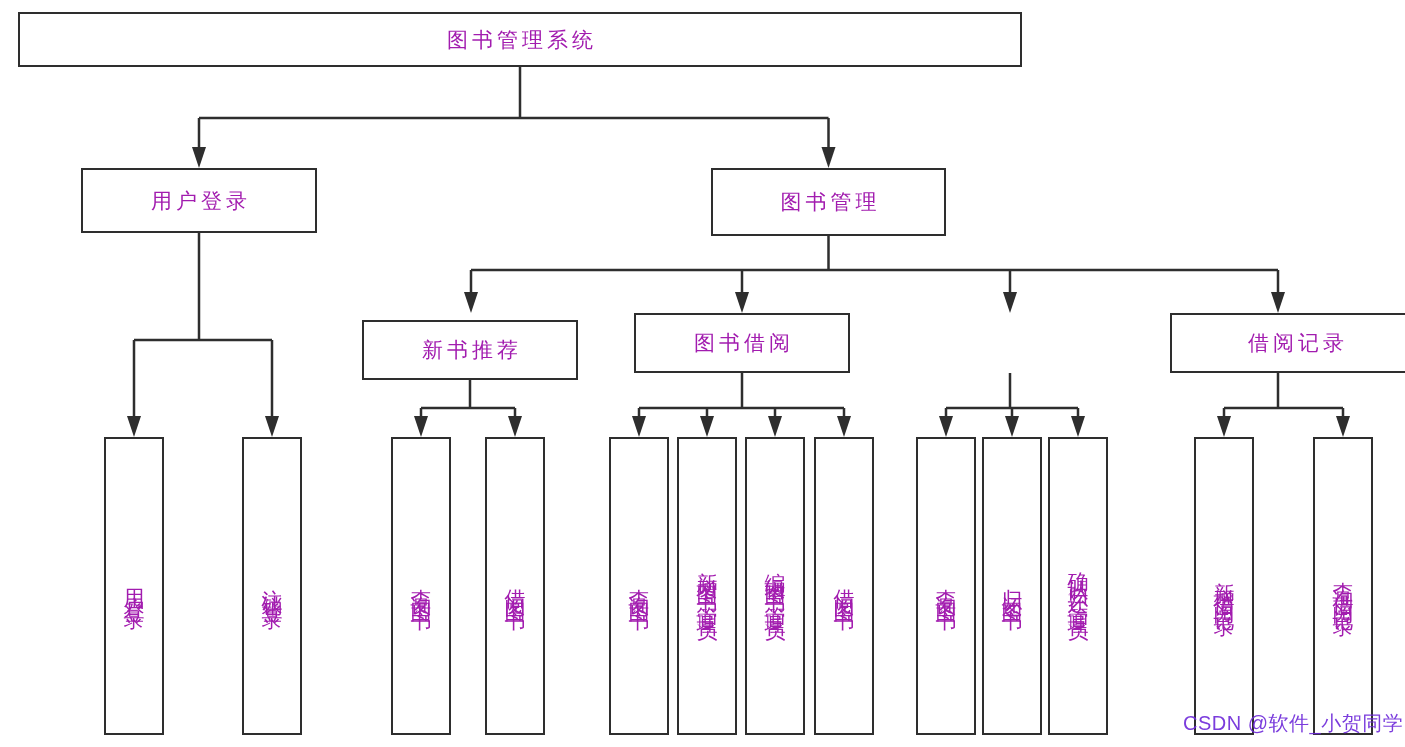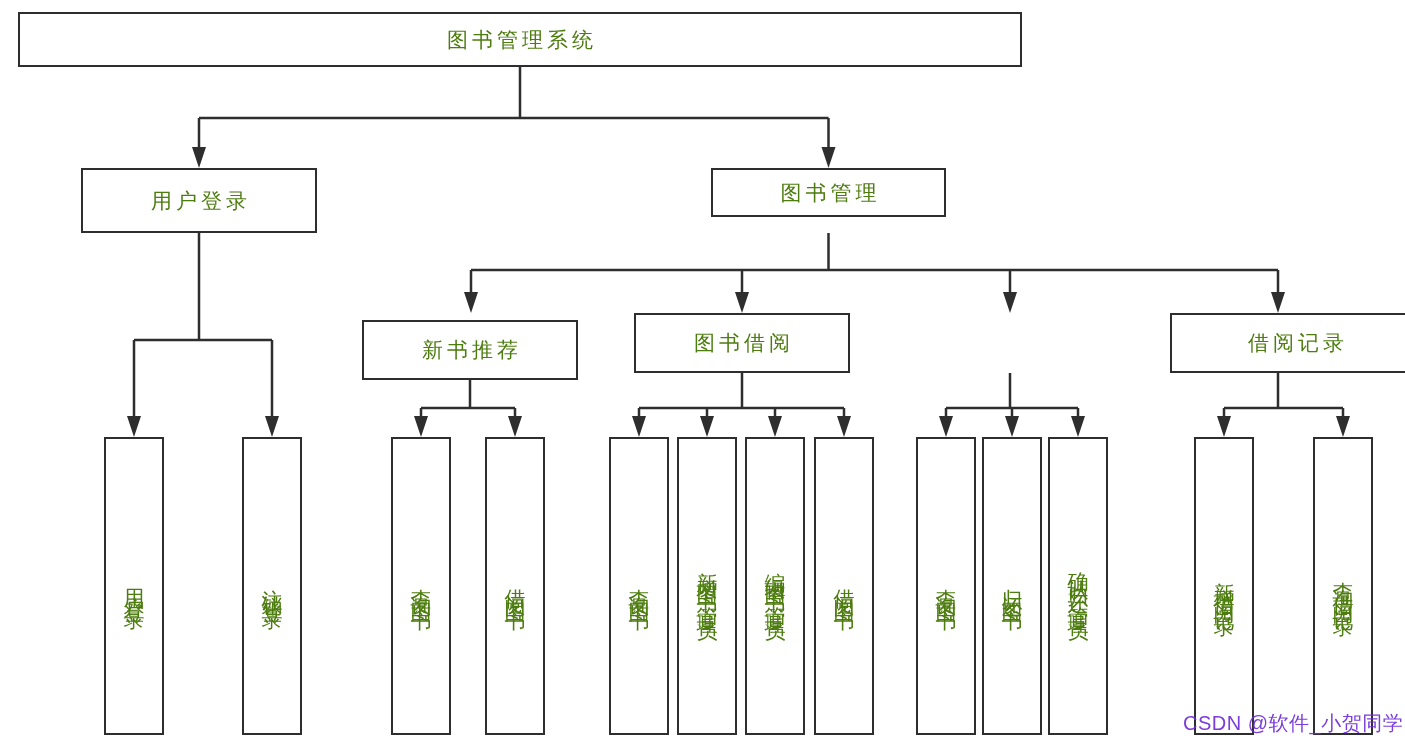--- a/index.html
+++ b/index.html
@@ -8,34 +8,34 @@
   .stage {
     position:relative; width:1405px; height:747px;
     background:#ffffff; overflow:hidden;
   }
   svg.wires { position:absolute; left:0; top:0; z-index:1; }
   svg.wires path { stroke:#2e2e2e; stroke-width:2.5; fill:none; }
   svg.wires polygon { fill:#2e2e2e; stroke:none; }
 
   .node {
     position:absolute; z-index:2; background:#ffffff;
-    border:2.5px solid #2e2e2e; color:#4d7c0f;
+    border:2.5px solid #2e2e2e; color:#a21caf;
     display:flex; align-items:center; justify-content:center;
   }
   .h-label { font-size:21px; letter-spacing:4px; text-indent:4px; white-space:nowrap; }
   .v-node span {
     writing-mode:vertical-rl; text-orientation:mixed;
     font-size:21px; letter-spacing:7px; white-space:nowrap;
   }
 
   
   #root            { left:18px;  top:12px;  width:1004px; height:55px; }
   
   #b-user-login    { left:81px;  top:168px; width:236px; height:65px; }
-  #b-book-mgmt     { left:711px; top:168px; width:235px; height:49px; }
+  #b-book-mgmt     { left:711px; top:168px; width:235px; height:68px; }
   
   #b-new-book      { left:362px;  top:313px; width:216px; height:60px;margin-top:7px; }
   #b-book-borrow   { left:634px;  top:313px; width:216px; height:60px; }
   #b-current-bor   { left:902px;  top:313px; width:216px; height:60px; }
   #b-borrow-rec    { left:1170px; top:313px; width:252px; height:60px; }
   
   .leaf { top:437px; width:60px; height:298px; }
   #lf1  { left:104px; }  #lf2  { left:242px; }
   #lf3  { left:391px; }  #lf4  { left:485px; }
   #lf5  { left:609px; }  #lf6  { left:677px; }

